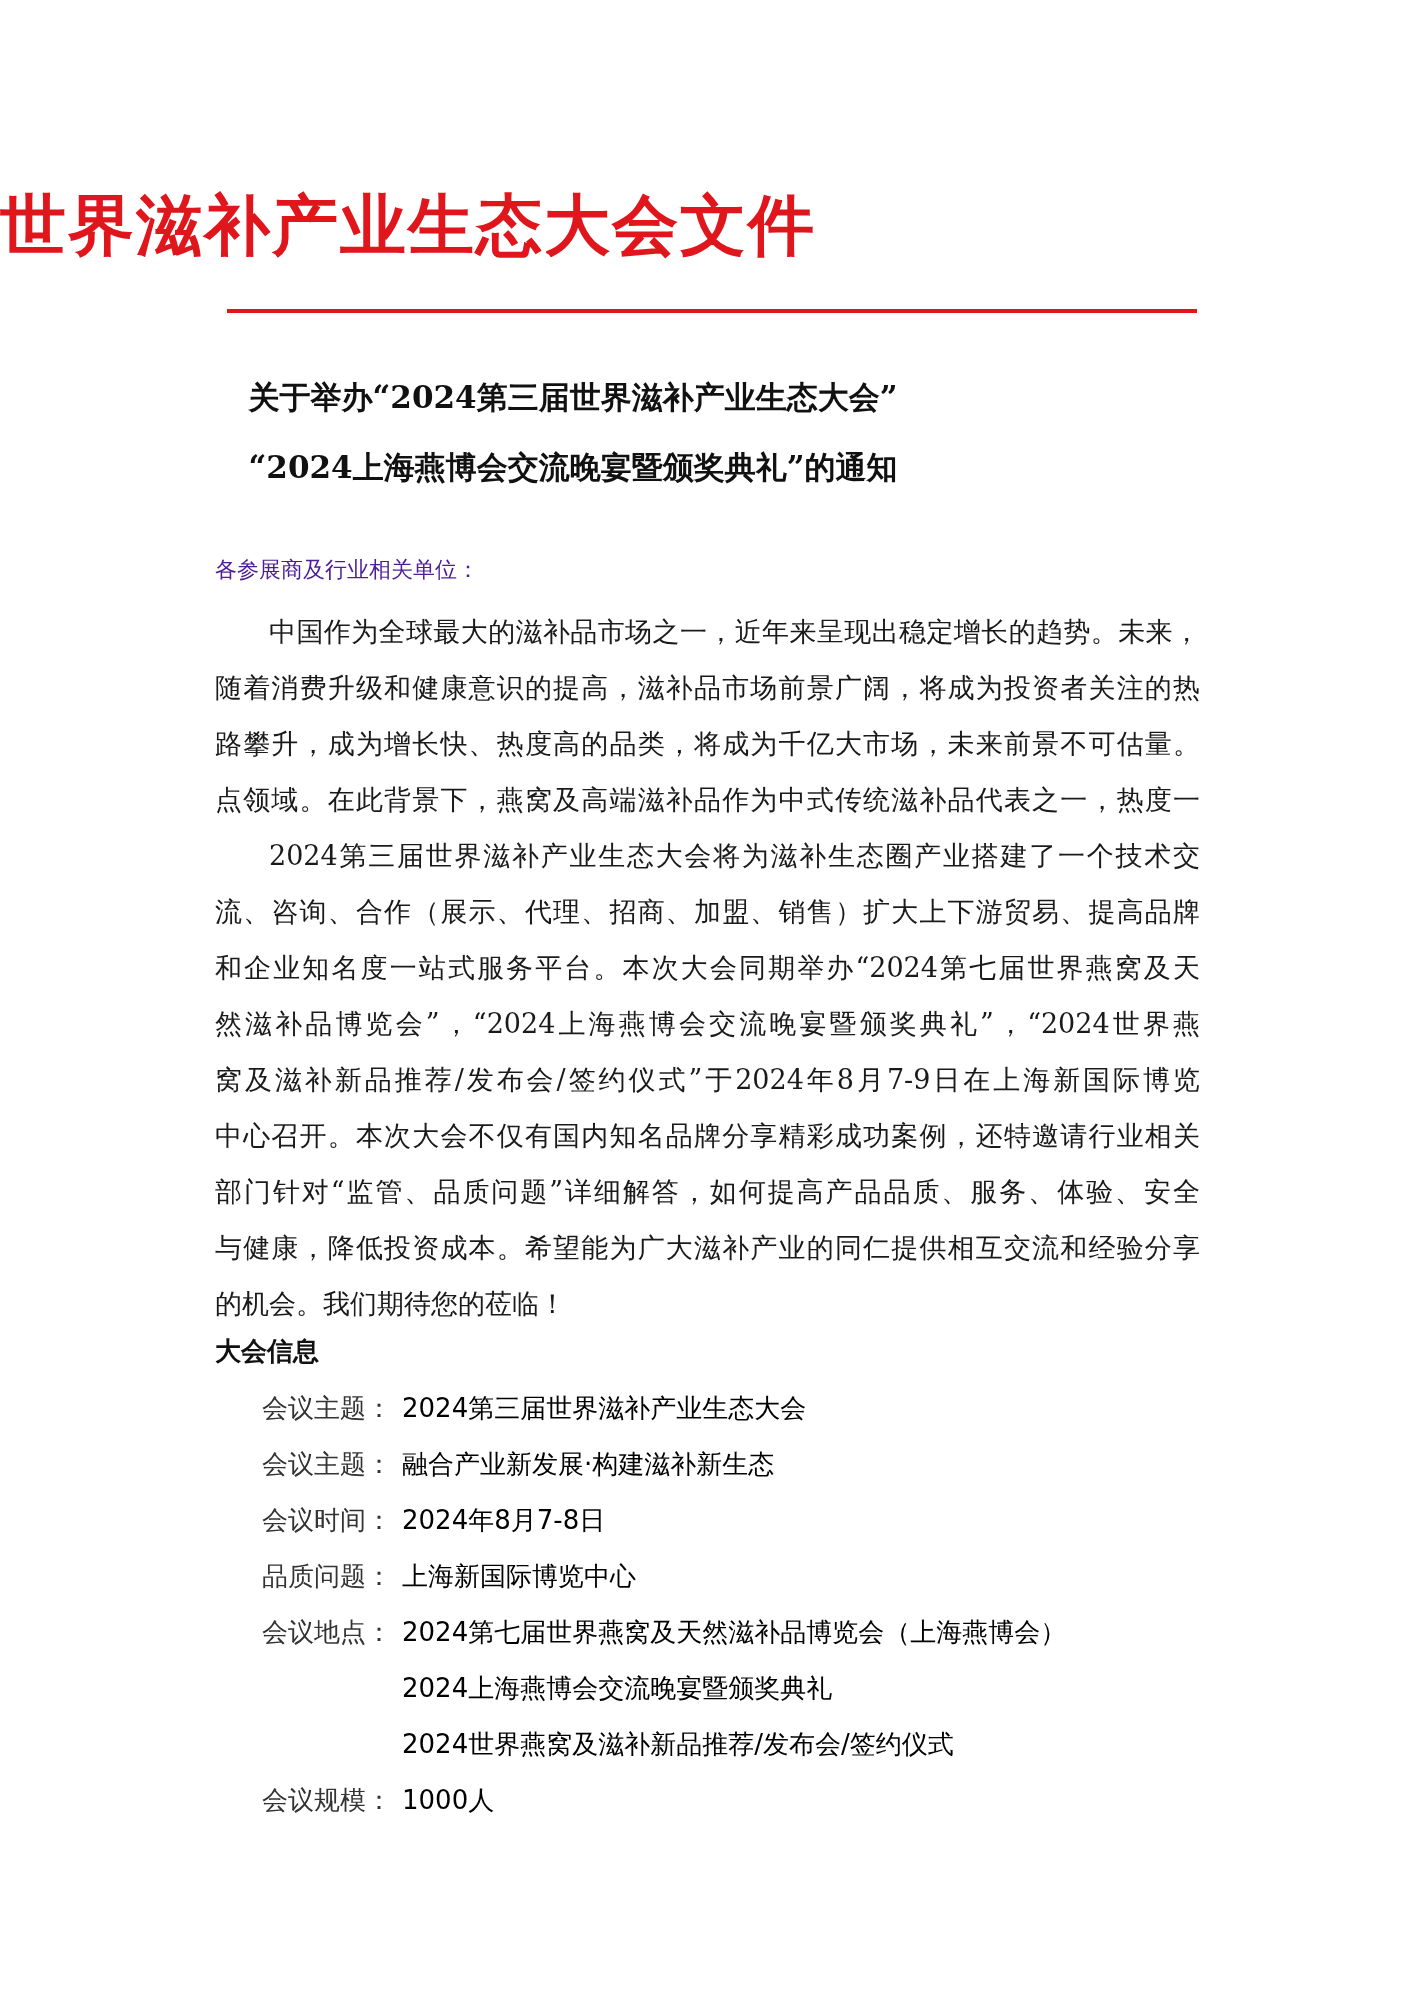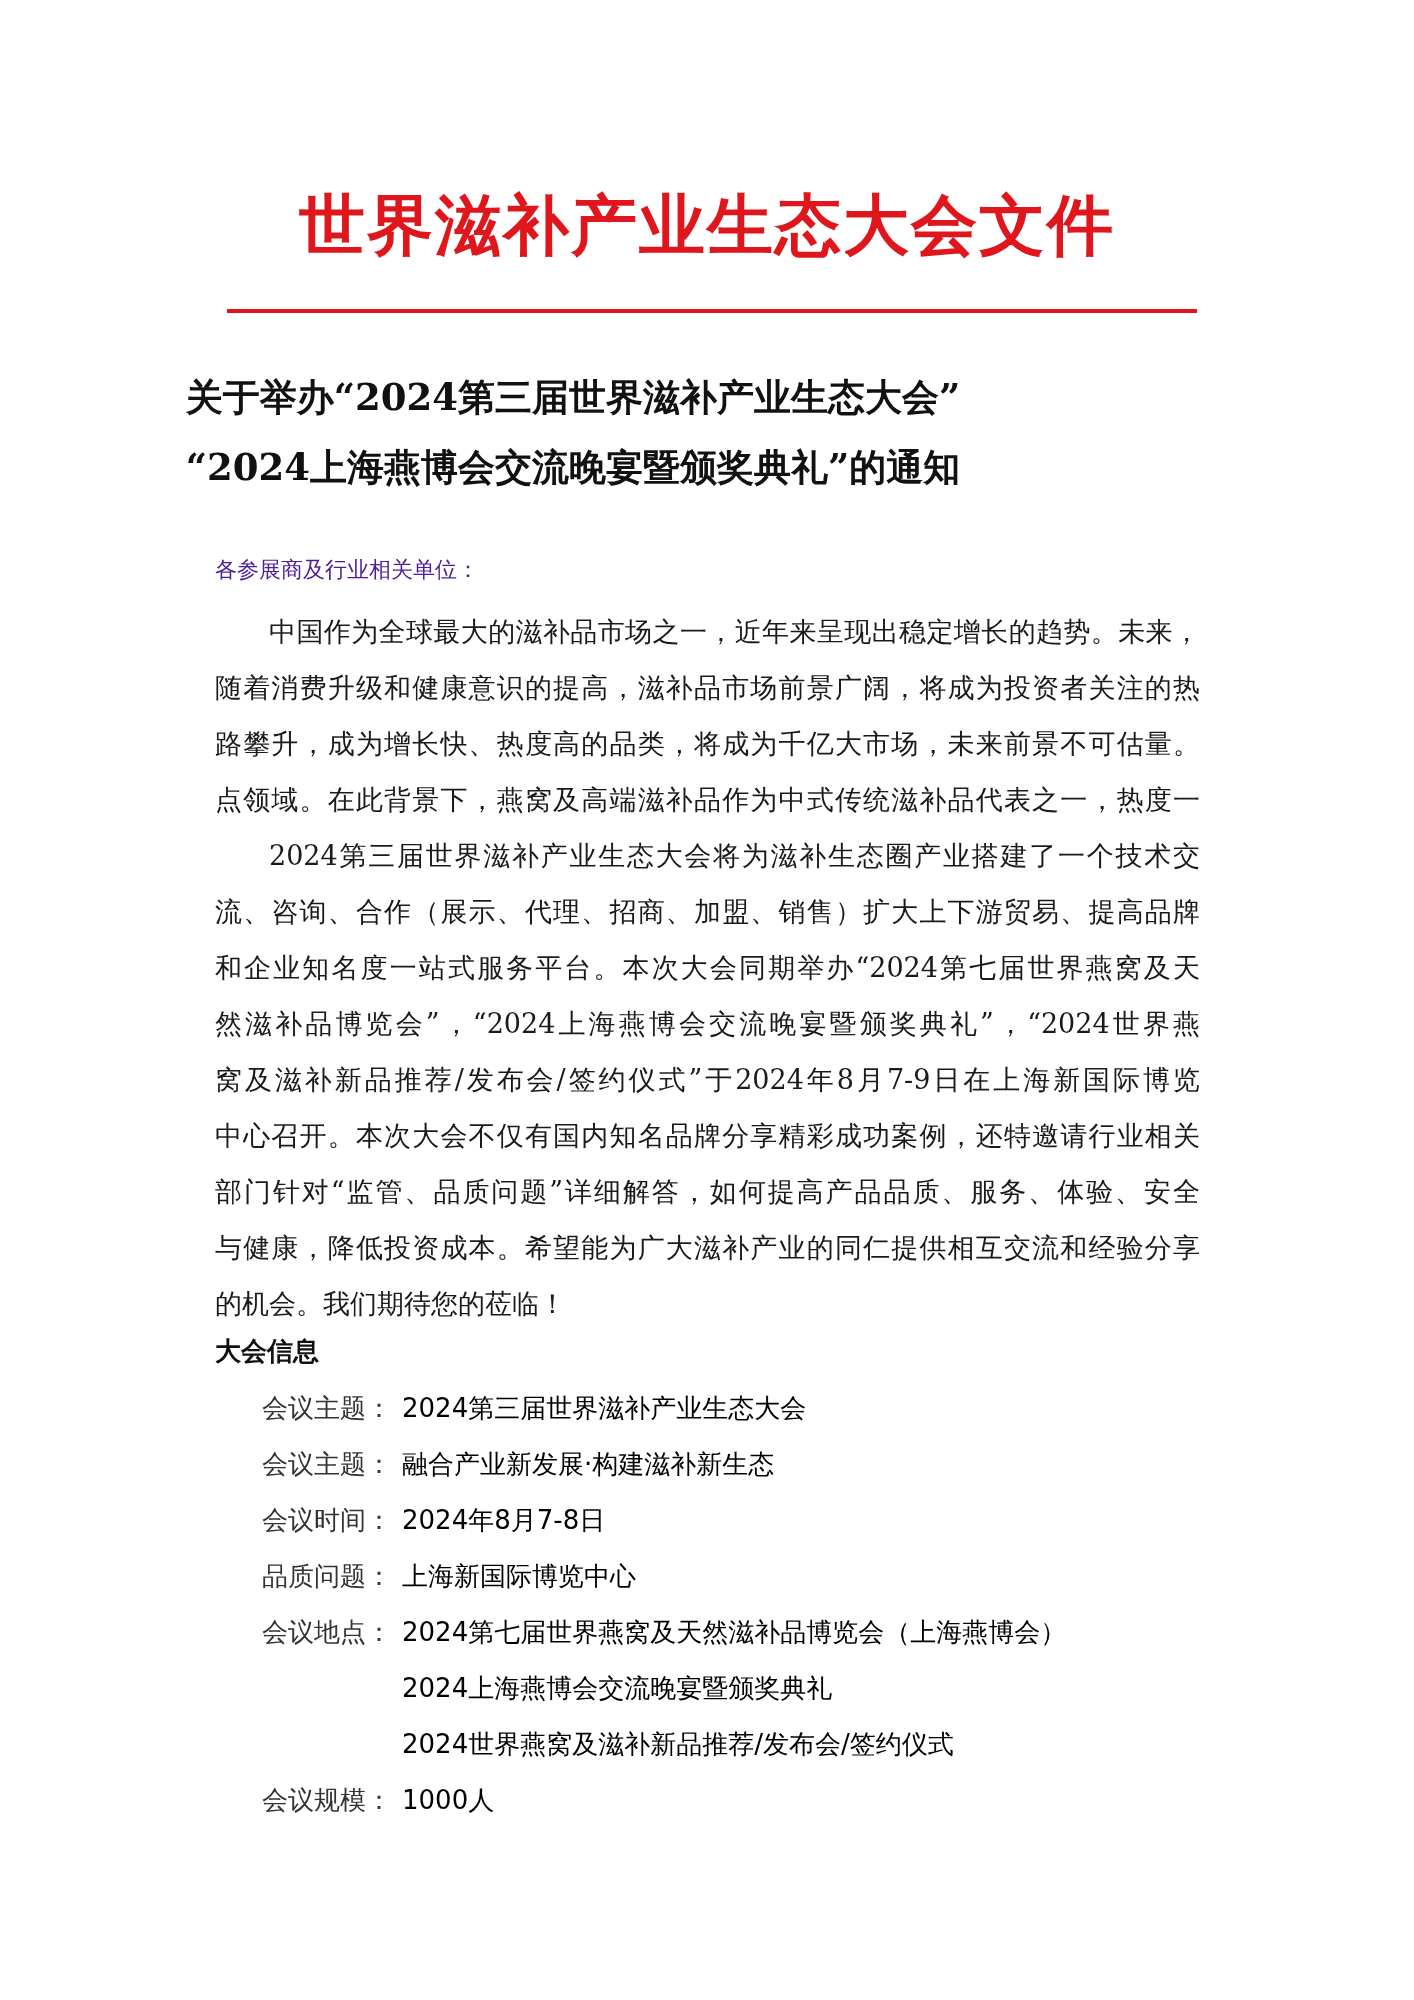--- a/index.html
+++ b/index.html
@@ -20,21 +20,20 @@
       left: 0; top: 0;
       width: 1414px;
       height: 2000px;
       background: #fff;
     }
     .doc-header {
       position: absolute;
       left: 0;
       top: 180px;
       width: 1414px;
-      text-align: center;
       color: #e0161d;
       font-family: "DejaVu Serif", "Liberation Serif", serif;
       font-size: 66px;
       font-weight: bold;
       letter-spacing: 2px;
       line-height: 90px;
     }
     .red-rule {
       position: absolute;
       left: 227px;
@@ -43,21 +42,21 @@
       height: 4px;
       background: #e0161d;
     }
     .doc-title {
       position: absolute;
       left: 0;
       width: 1146px;
       text-align: center;
       font-family: "DejaVu Serif", "Liberation Serif", serif;
       font-weight: bold;
-      font-size: 37px;
+      font-size: 31px;
       color: #111;
       line-height: 50px;
       white-space: nowrap;
     }
     .title-l1 { top: 372px; }
     .title-l2 { top: 442px; }
 
     .content {
       position: absolute;
       left: 215px;

